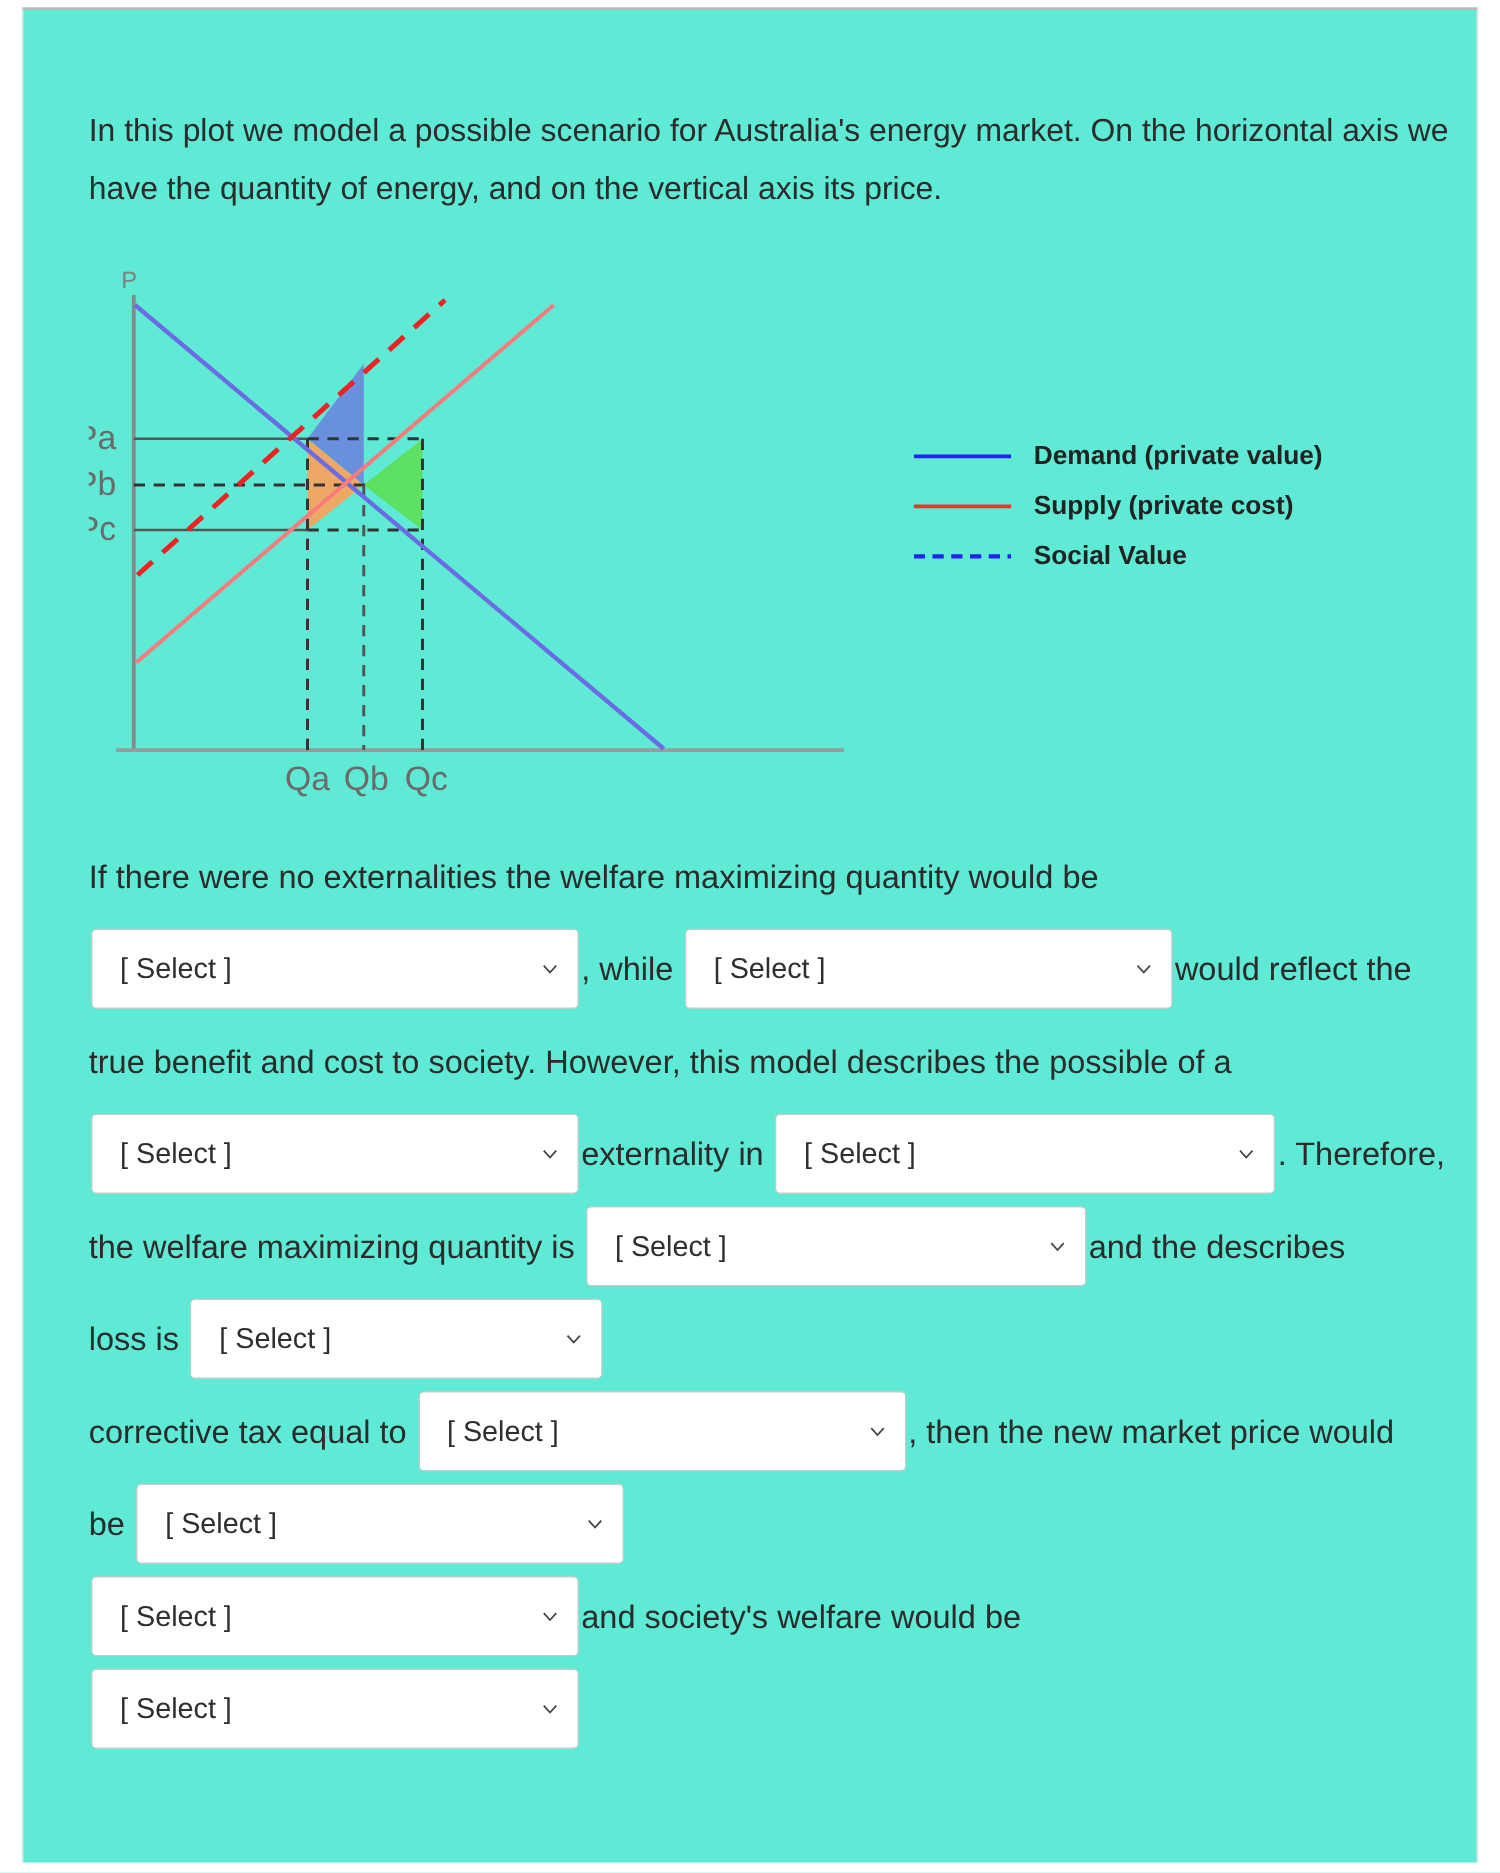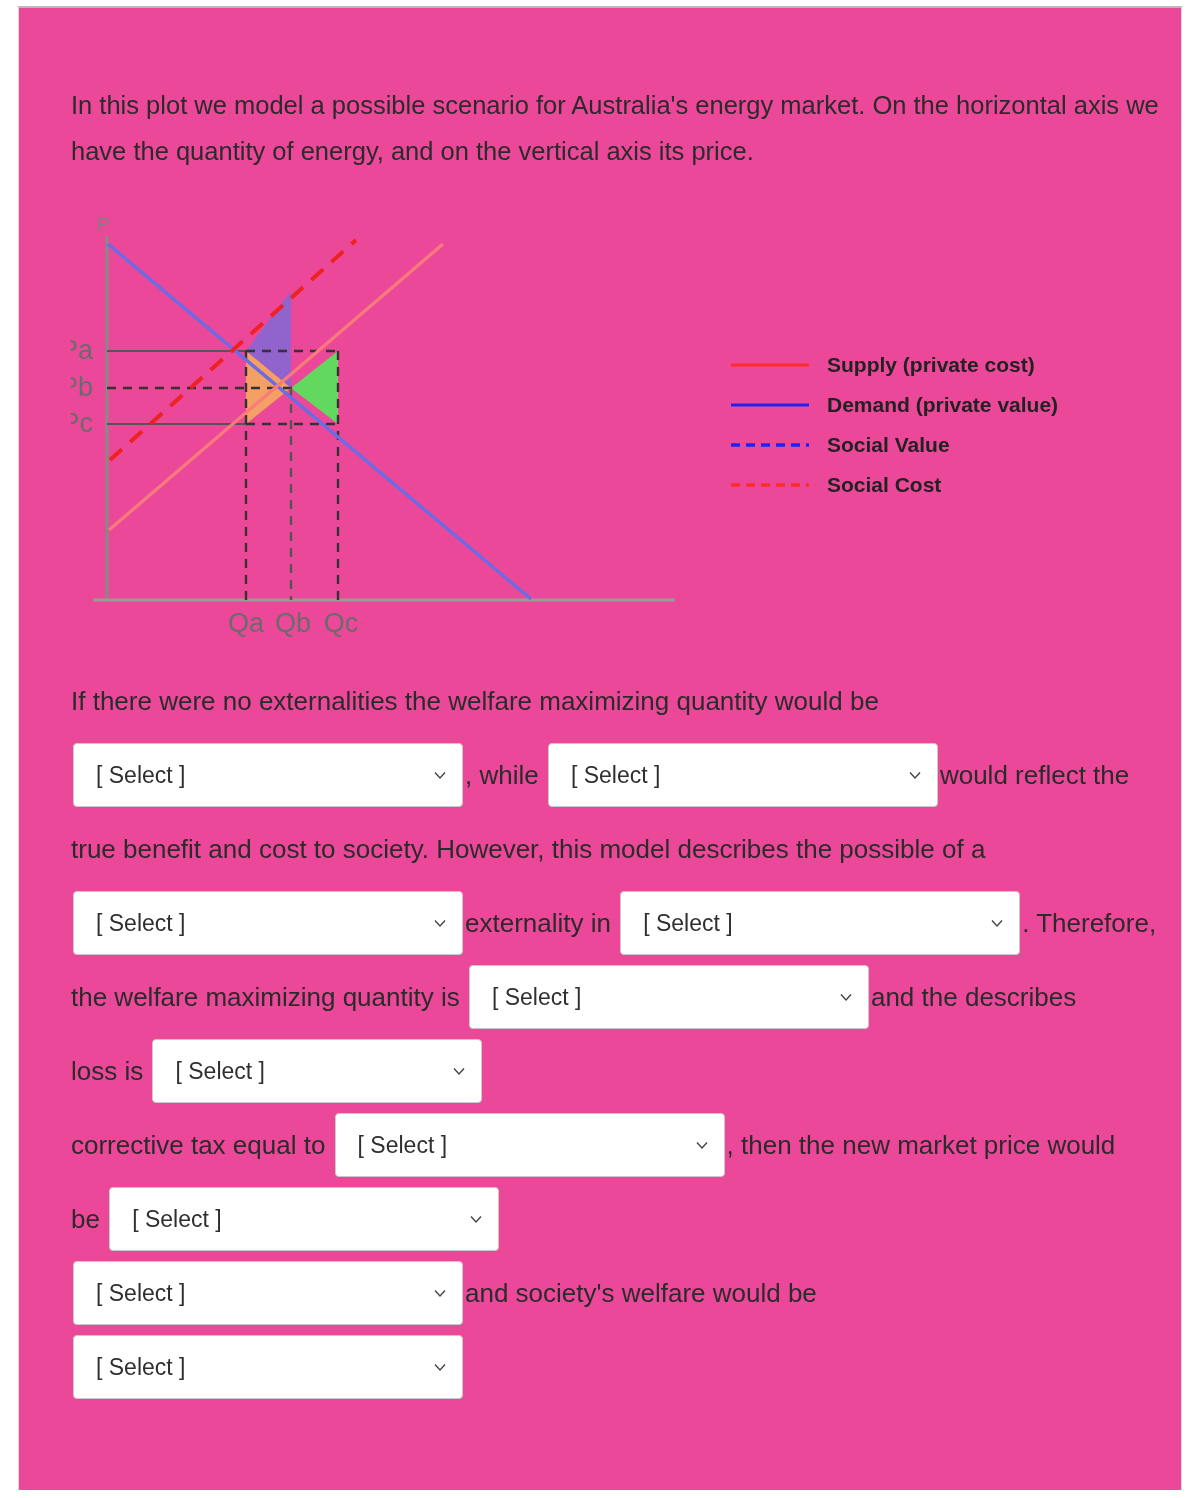--- a/index.html
+++ b/index.html
@@ -14,21 +14,21 @@
     overflow: hidden;
   }
 
   
   .page-frame {
     position: absolute;
     left: 18px;
     top: 6px;
     width: 1164px;
     height: 1484px;
-    background: #ec4899;
+    background: #5eead4;
     border-left: 1px solid #d9d9d9;
     border-right: 1px solid #d9d9d9;
     border-top: 2px solid #b9b9b9;
     box-sizing: border-box;
   }
 
   .question-body {
     position: absolute;
     left: 52px;
     top: 74px;
@@ -178,52 +178,44 @@
         <text x="175" y="432" font-family="Liberation Sans, sans-serif" font-size="27" fill="#6b6b6b" text-anchor="middle">Qa</text>
         <text x="222" y="432" font-family="Liberation Sans, sans-serif" font-size="27" fill="#6b6b6b" text-anchor="middle">Qb</text>
         <text x="270" y="432" font-family="Liberation Sans, sans-serif" font-size="27" fill="#6b6b6b" text-anchor="middle">Qc</text>
       </svg>
 
       <div class="legend">
 
         <div class="legend-row">
           <span class="legend-swatch">
             <svg width="78" height="14" viewBox="0 0 78 14">
-              <line x1="0" y1="7" x2="78" y2="7" stroke="#ff2a2a" stroke-width="3"></line>
+              <line x1="0" y1="7" x2="78" y2="7" stroke="#2222ee" stroke-width="3"></line>
             </svg>
           </span>
-          <span class="legend-label">Supply (private cost)</span>
+          <span class="legend-label">Demand (private value)</span>
         </div>
 
         <div class="legend-row">
           <span class="legend-swatch">
             <svg width="78" height="14" viewBox="0 0 78 14">
-              <line x1="0" y1="7" x2="78" y2="7" stroke="#2222ee" stroke-width="3"></line>
+              <line x1="0" y1="7" x2="78" y2="7" stroke="#ff2a2a" stroke-width="3"></line>
             </svg>
           </span>
-          <span class="legend-label">Demand (private value)</span>
+          <span class="legend-label">Supply (private cost)</span>
         </div>
 
         <div class="legend-row">
           <span class="legend-swatch">
             <svg width="78" height="14" viewBox="0 0 78 14">
               <line x1="0" y1="7" x2="78" y2="7" stroke="#2222ee" stroke-width="3.4" stroke-dasharray="9,6"></line>
             </svg>
           </span>
           <span class="legend-label">Social Value</span>
         </div>
 
-        <div class="legend-row">
-          <span class="legend-swatch">
-            <svg width="78" height="14" viewBox="0 0 78 14">
-              <line x1="0" y1="7" x2="78" y2="7" stroke="#ff2a2a" stroke-width="3.4" stroke-dasharray="9,6"></line>
-            </svg>
-          </span>
-          <span class="legend-label">Social Cost</span>
-        </div>
 
       </div>
     </div>
 
     <div class="fill-flow">
 
       <span class="txt">If there were no externalities the welfare maximizing quantity would be</span><br>
 
       <span class="sel w-md">
         <span class="sel-label">[ Select ]</span>

